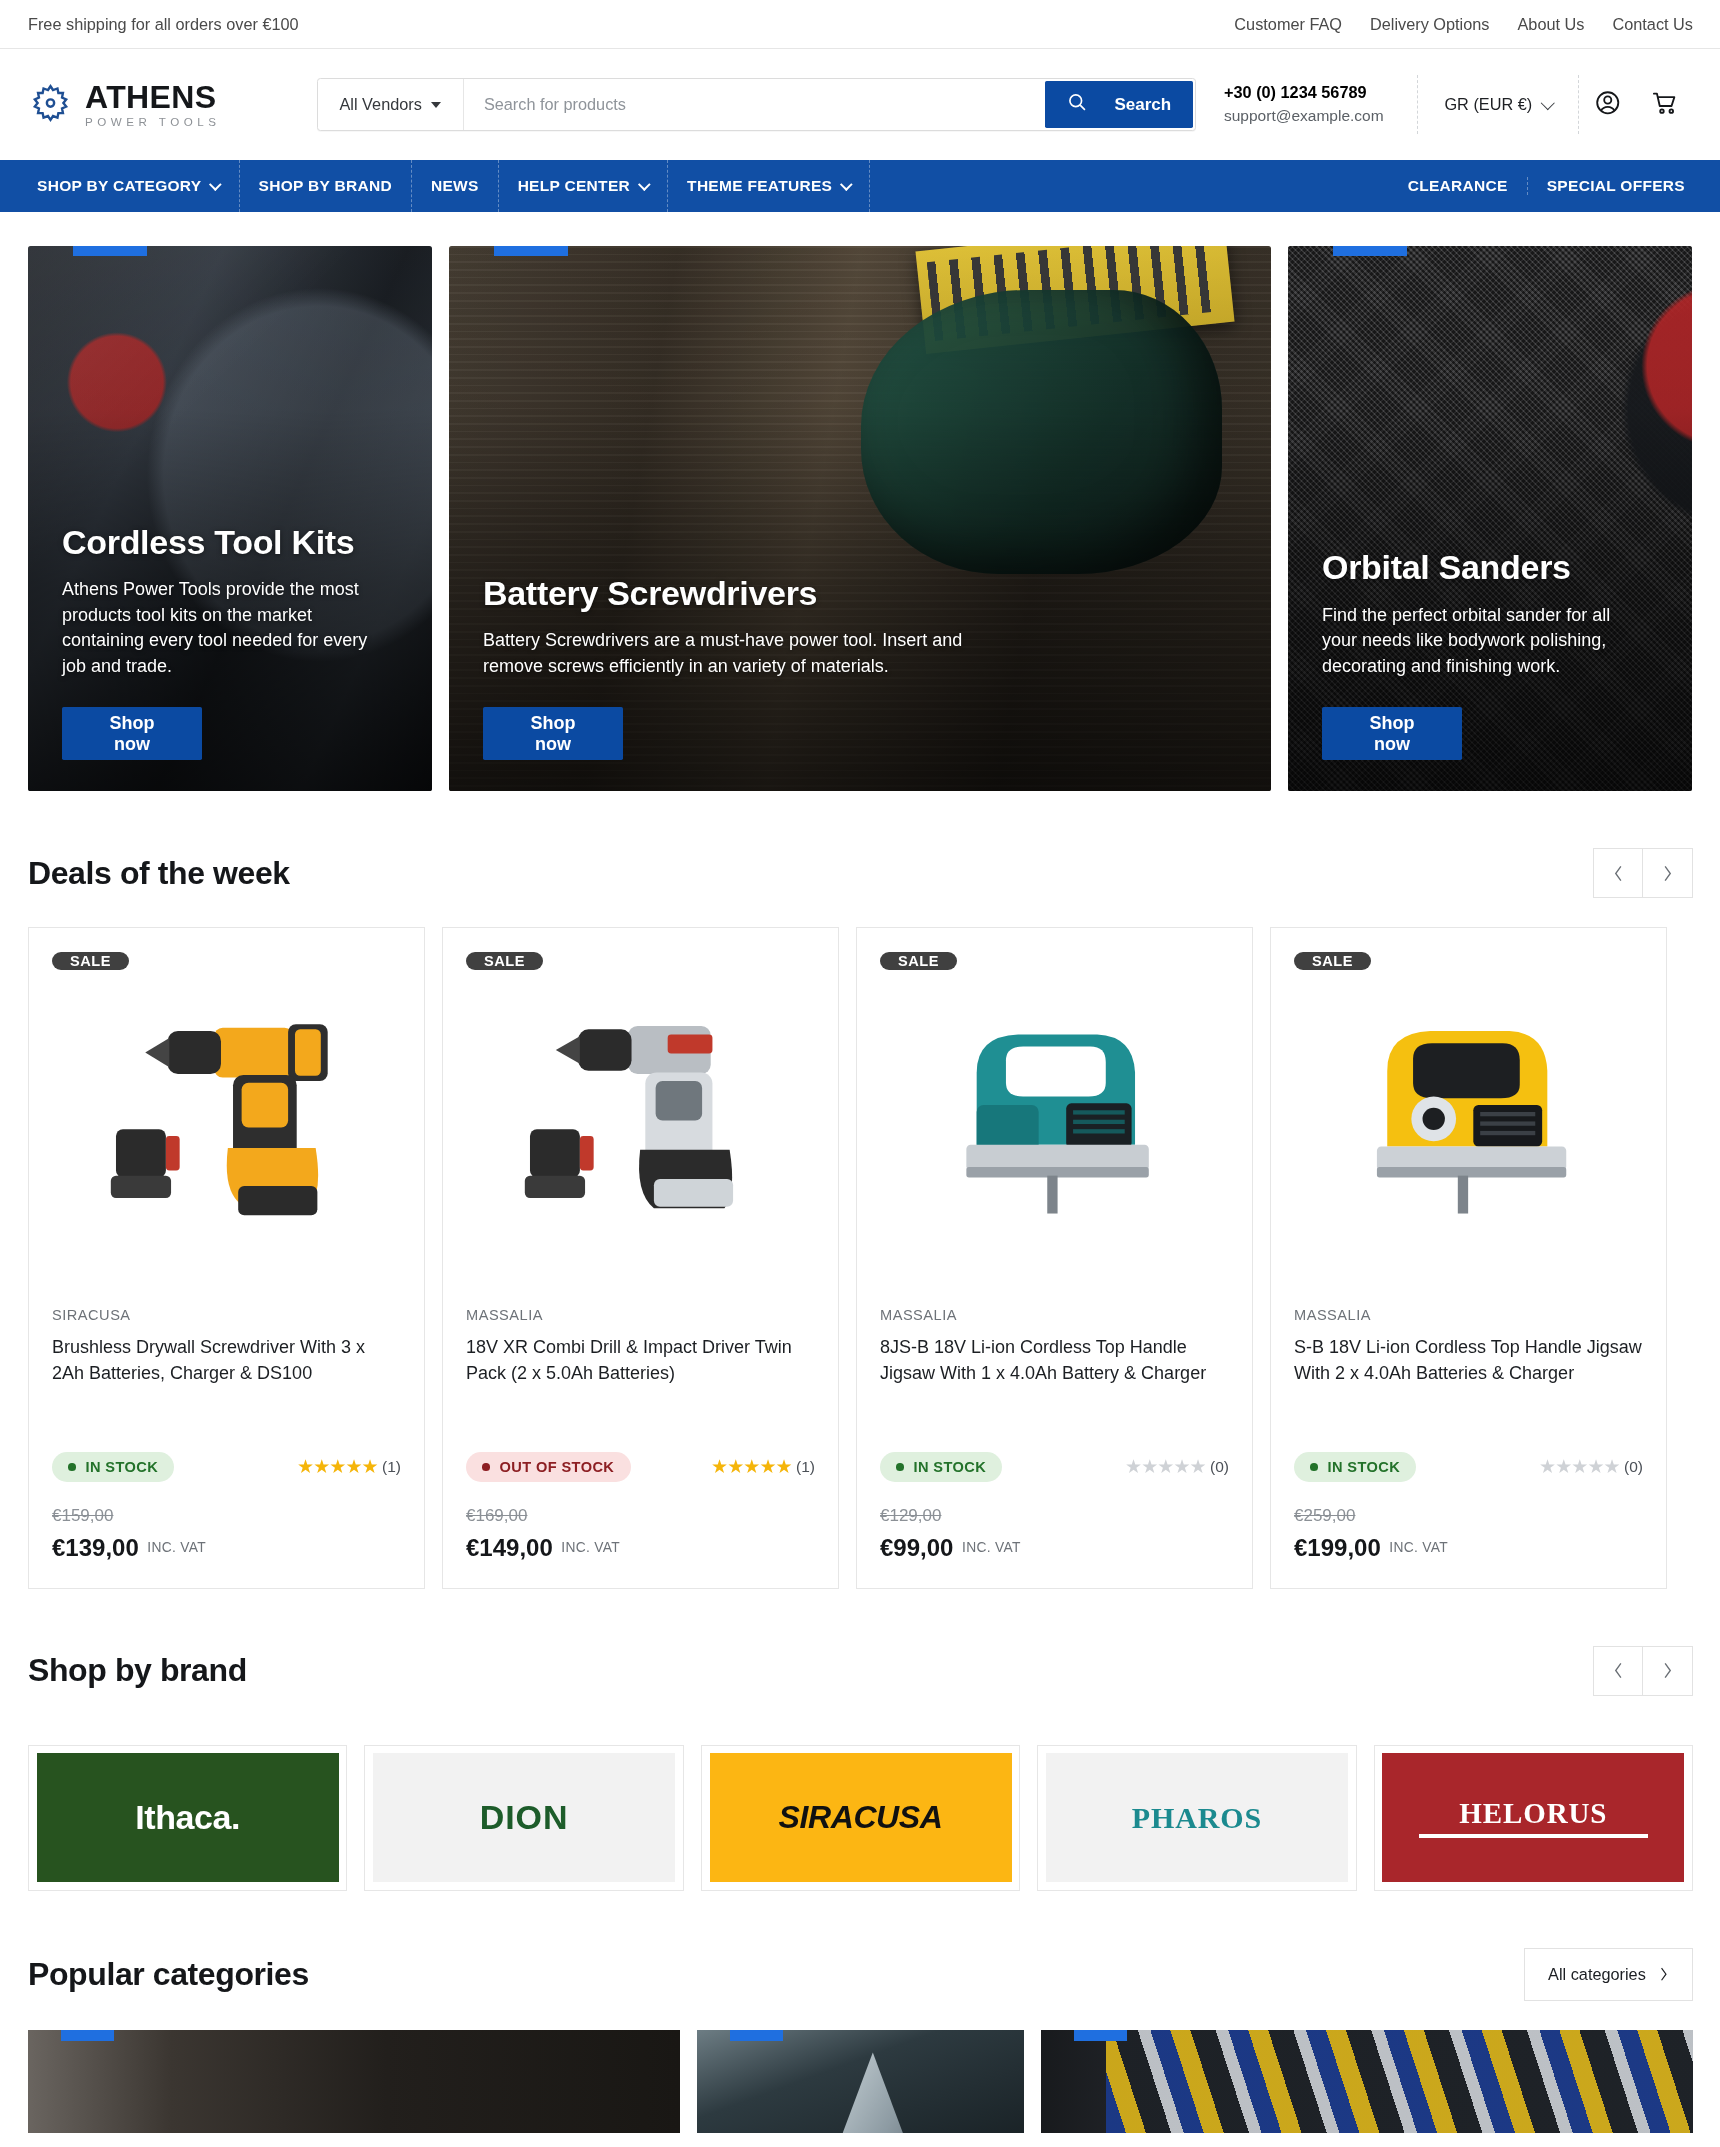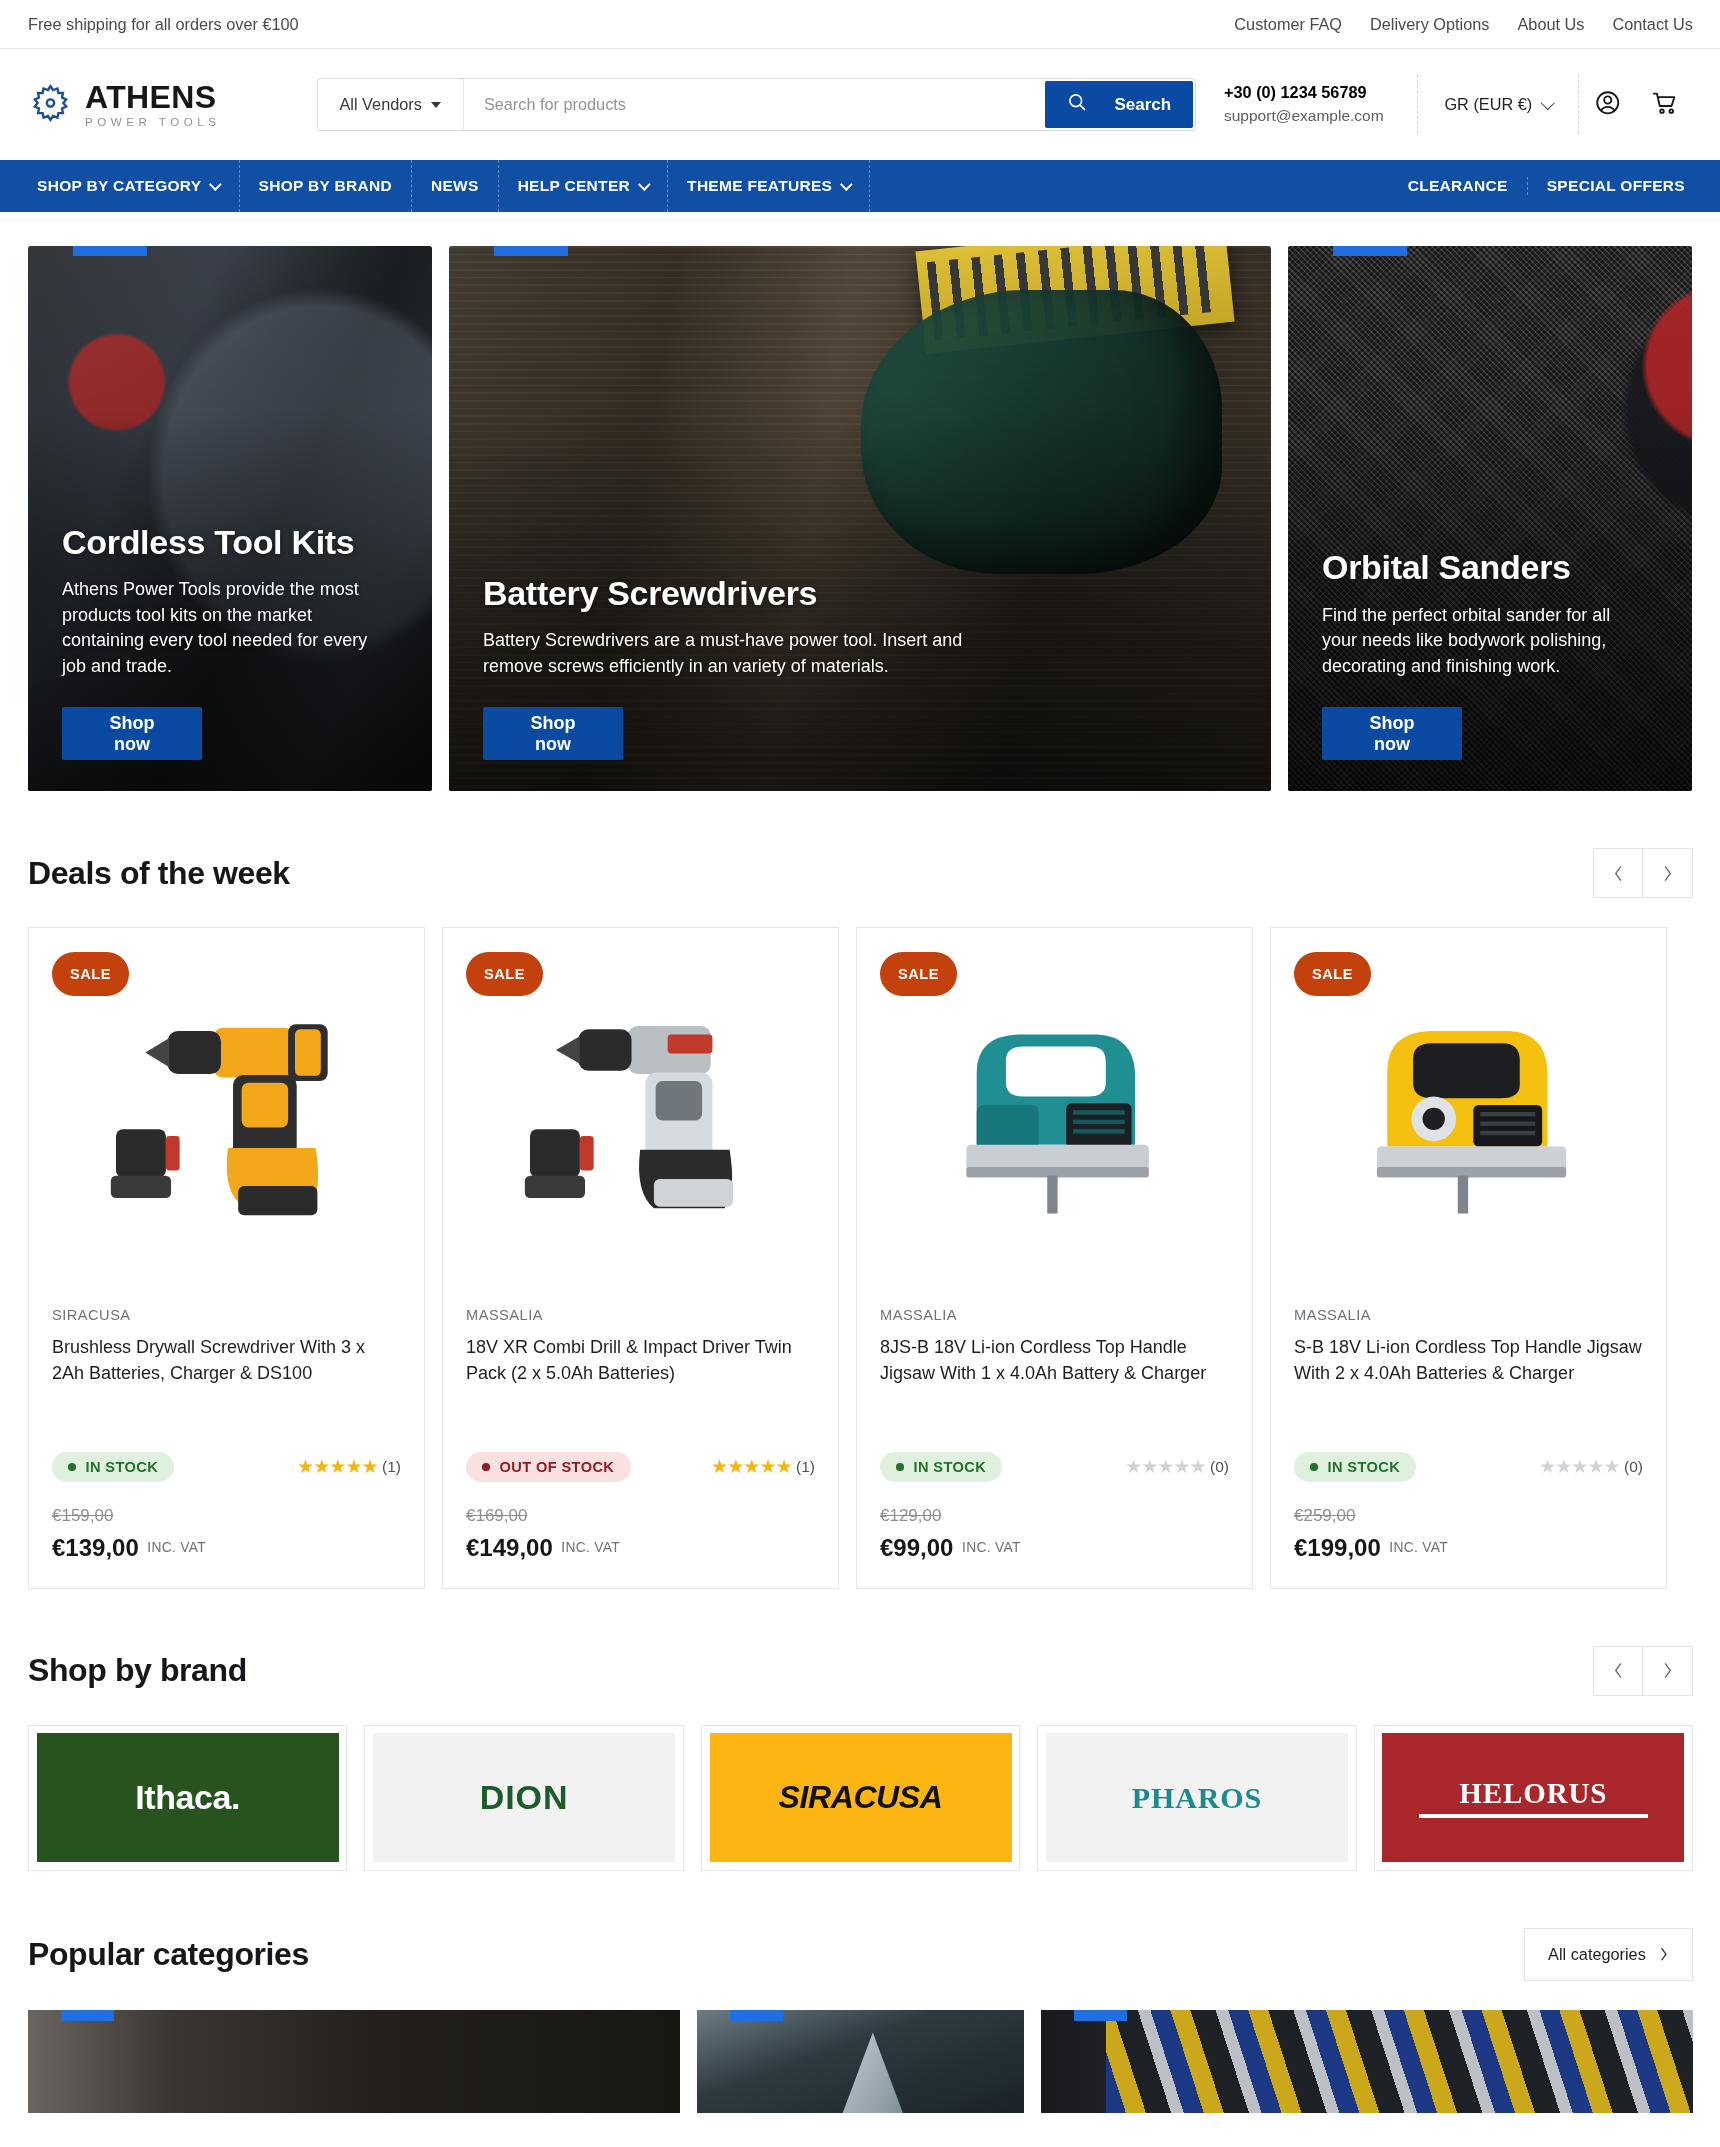--- a/index.html
+++ b/index.html
@@ -345,26 +345,26 @@
     border: 0.9px solid #e6e6e6;
     background: #fff;
     position: relative;
     padding: 0;
     display: flex;
     flex-direction: column;
   }
   .sale-badge {
     position: absolute;
     top: 24px; left: 23px;
-    background: #c2410c;
+    background: #404040;
     color: #fff;
     font-size: 14.6px;
     font-weight: 700;
     letter-spacing: 0.5px;
-    padding: 14px 18px;
+    padding: 1px 18px;
     border-radius: 860px;
     z-index: 4;
   }
   .prod-img {
     height: 379px;
     display: flex;
     align-items: center;
     justify-content: center;
     position: relative;
   }
@@ -404,21 +404,21 @@
     font-size: 17px;
     color: #8b9096;
     text-decoration: line-through;
     margin-top: 24px;
   }
   .price-row { display: flex; align-items: center; gap: 8.6px; margin-top: 8px; }
   .price { font-size: 24px; font-weight: 700; color: #15171a; }
   .vat { font-size: 13.8px; color: #6d7278; letter-spacing: 0.3px; }
 
   
-  .brand-grid { display: flex; gap: 17px; }
+  .brand-grid { display: flex; gap: 17px; margin-top: 20px; }
   .brand-card {
     width: 326px; height: 146px;
     border: 0.9px solid #e6e6e6;
     background: #fff;
     display: flex; align-items: center; justify-content: center;
     padding: 7.7px;
     cursor: pointer;
   }
   .brand-inner {
     width: 100%; height: 100%;

